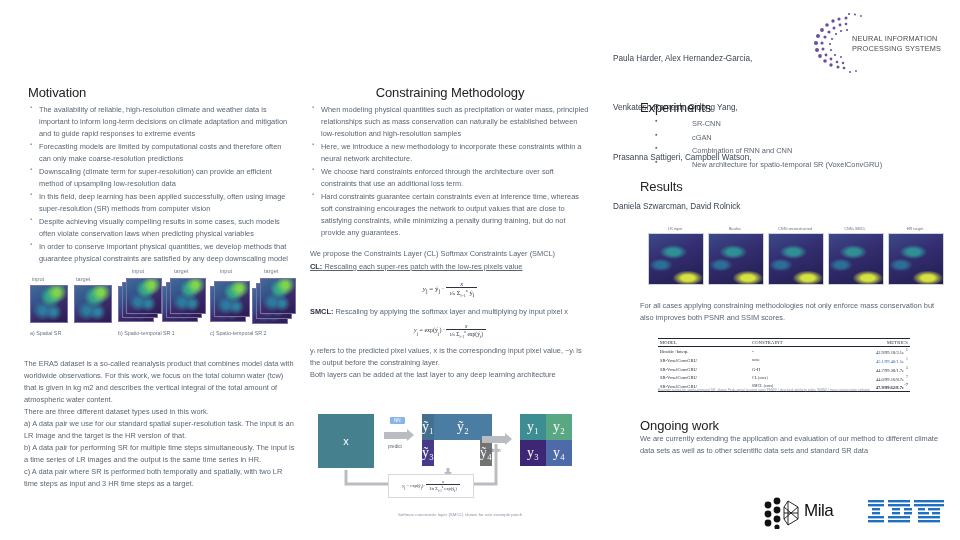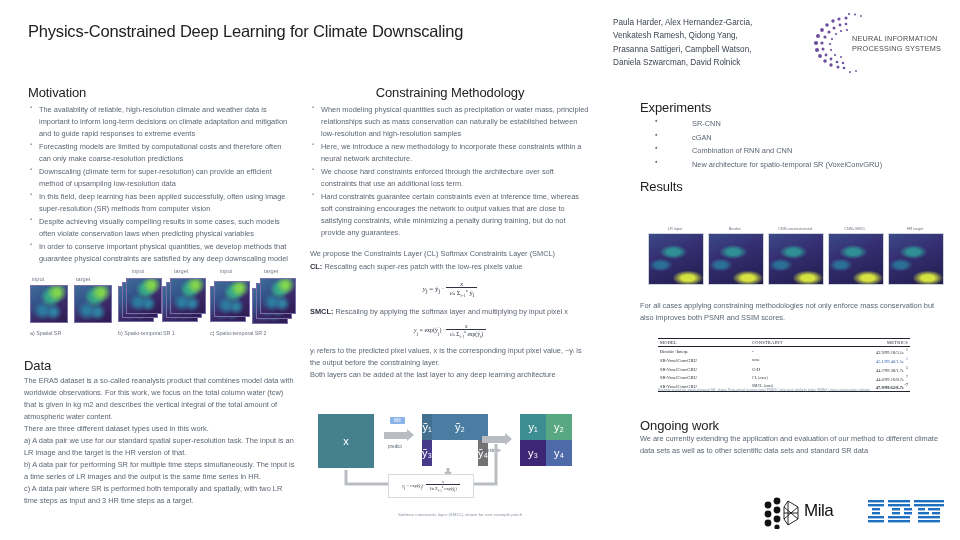--- a/index.html
+++ b/index.html
@@ -13,21 +13,21 @@
   
   .title{
     position:absolute;left:28px;top:22px;width:560px;
     font-size:16.5px;color:#202124;font-weight:400;letter-spacing:-0.2px;
     line-height:1.2;
   }
   .authors{
     position:absolute;left:613px;top:16px;width:185px;
     font-size:8.2px;line-height:1.62;color:#3c4552;
   }
-  .authors div{white-space:nowrap;}
+  .authors div{white-space:nowrap;margin-top:36px;}
 
   
   .neurips{position:absolute;left:806px;top:12px;width:146px;height:62px;}
   .neurips .txt{
     position:absolute;left:46px;top:22px;
     font-size:7.3px;line-height:1.35;color:#4d4a52;letter-spacing:0.2px;
   }
 
   
   h2.sec{
@@ -71,22 +71,22 @@
   .frac .num{display:block;border-bottom:0.7px solid #2d3340;padding:0 3px;}
   .frac .den{display:block;padding:0 3px;}
   i.it{font-style:italic;}
 
   
   .diagram{position:absolute;left:310px;top:404px;width:300px;height:100px;}
   .dbox{position:absolute;box-sizing:border-box;}
   .x-box{left:8px;top:10px;width:56px;height:54px;background:#45808e;
          color:#fff;font-size:11px;display:flex;align-items:center;justify-content:center;}
   .grid2{position:absolute;width:52px;height:52px;display:grid;grid-template-columns:1fr 1fr;grid-template-rows:1fr 1fr;}
-  .cell{display:flex;align-items:center;justify-content:center;color:#fff;font-size:11px;
-        font-family:Liberation Sans, sans-serif;}
+  .cell{display:flex;align-items:center;justify-content:center;color:#fff;font-size:14px;
+        font-family:Liberation Serif, serif;}
   .arrow{position:absolute;height:7px;background:#b9bdc2;}
   .arrow:after{content:"";position:absolute;right:-6px;top:-3px;border-left:7px solid #b9bdc2;
                border-top:6.5px solid transparent;border-bottom:6.5px solid transparent;}
   .arrow-lab{position:absolute;font-size:4.6px;color:#5a6572;}
   .nn-chip{position:absolute;background:#8ab4e8;color:#fff;font-size:4.6px;
            padding:1px 4px;border-radius:1px;}
   .formula-box{position:absolute;left:78px;top:70px;width:84px;height:22px;background:#fff;
                border:0.7px solid #d5d8dc;display:flex;align-items:center;justify-content:center;}
   .diag-cap{position:absolute;left:310px;top:512px;width:300px;text-align:center;
             font-size:4.4px;color:#8b95a3;}
@@ -121,21 +121,20 @@
   
   .mila{position:absolute;left:762px;top:497px;width:84px;height:32px;}
   .mila .word{position:absolute;left:42px;top:4px;font-size:17px;color:#111;letter-spacing:-0.5px;}
   .ibm{position:absolute;left:866px;top:496px;width:82px;height:32px;}
 </style>
 </head>
 <body>
 
 <div class="poster">
 
-  <div class="title">Physics-Constrained Deep Learning for Climate Downscaling</div>
 
   <div class="authors">
     <div>Paula Harder, Alex Hernandez-Garcia,</div>
     <div>Venkatesh Ramesh, Qidong Yang,</div>
     <div>Prasanna Sattigeri, Campbell Watson,</div>
     <div>Daniela Szwarcman, David Rolnick</div>
   </div>
 
   <div class="neurips">
     <svg width="146" height="62" viewBox="0 0 146 62">
@@ -219,38 +218,37 @@
     <span class="fig-lab" style="left:240px;top:0px;">target</span>
     <div class="swirl" style="left:186px;top:18px;width:34px;height:34px;"></div>
     <div class="swirl" style="left:190px;top:13px;width:34px;height:34px;"></div>
     <div class="swirl" style="left:228px;top:20px;width:34px;height:34px;"></div>
     <div class="swirl" style="left:232px;top:15px;width:34px;height:34px;"></div>
     <div class="swirl" style="left:236px;top:10px;width:34px;height:34px;"></div>
     <span class="fig-cap" style="left:186px;top:62px;">c) Spatio-temporal SR 2</span>
   </div>
 
   <div class="data-sec">
-    <h2 class="sec">Data</h2>
     <div class="body-txt">The ERA5 dataset is a so-called reanalysis product that combines model data with worldwide observations. For this work, we focus on the total column water (tcw) that is given in kg m2 and describes the vertical integral of the total amount of atmospheric water content.</div>
     <div class="body-txt">There are three different dataset types used in this work.</div>
     <div class="body-txt">a) A data pair we use for our standard spatial super-resolution task. The input is an LR image and the target is the HR version of that.</div>
     <div class="body-txt">b) A data pair for performing SR for multiple time steps simultaneously. The input is a time series of LR images and the output is the same time series in HR.</div>
     <div class="body-txt">c) A data pair where SR is performed both temporally and spatially, with two LR time steps as input and 3 HR time steps as a target.</div>
   </div>
 
   <div class="col-mid">
     <h2 class="sec" style="text-align:center;margin-bottom:3px;">Constraining Methodology</h2>
     <ul class="bul">
       <li>When modeling physical quantities such as precipitation or water mass, principled relationships such as mass conservation can naturally be established between low-resolution and high-resolution samples</li>
       <li>Here, we introduce a new methodology to incorporate these constraints within a neural network architecture.</li>
       <li>We choose hard constraints enforced through the architecture over soft constraints that use an additional loss term.</li>
       <li>Hard constraints guarantee certain constraints even at inference time, whereas soft constraining encourages the network to output values that are close to satisfying constraints, while minimizing a penalty during training, but do not provide any guarantees.</li>
     </ul>
     <div class="body-txt" style="margin-top:9px;">We propose the Constraints Layer (CL) Softmax Constraints Layer (SMCL)</div>
-    <div class="body-txt" style="margin-top:1px;">
+    <div class="body-txt" style="margin-top:1px;text-decoration:underline;">
       <b style="color:#2d3340;">CL:</b><span> Rescaling each super-res patch with the low-res pixels value</span>
     </div>
 
     <div class="formula" style="text-align:center;font-size:7px;margin:7px 0 8px 0;">
       <i class="it">y</i><sub>j</sub> = <span style="position:relative;">ỹ<sub>j</sub></span> ·
       <span class="frac" style="font-size:6.5px;">
         <span class="num"><i class="it">x</i></span>
         <span class="den"><span style="font-size:5px;">1</span>⁄<span style="font-size:5px;">n</span> Σ<sub style="font-size:4px;">i=1</sub><sup style="font-size:4px;">n</sup> ỹ<sub>i</sub></span>
       </span>
     </div>

